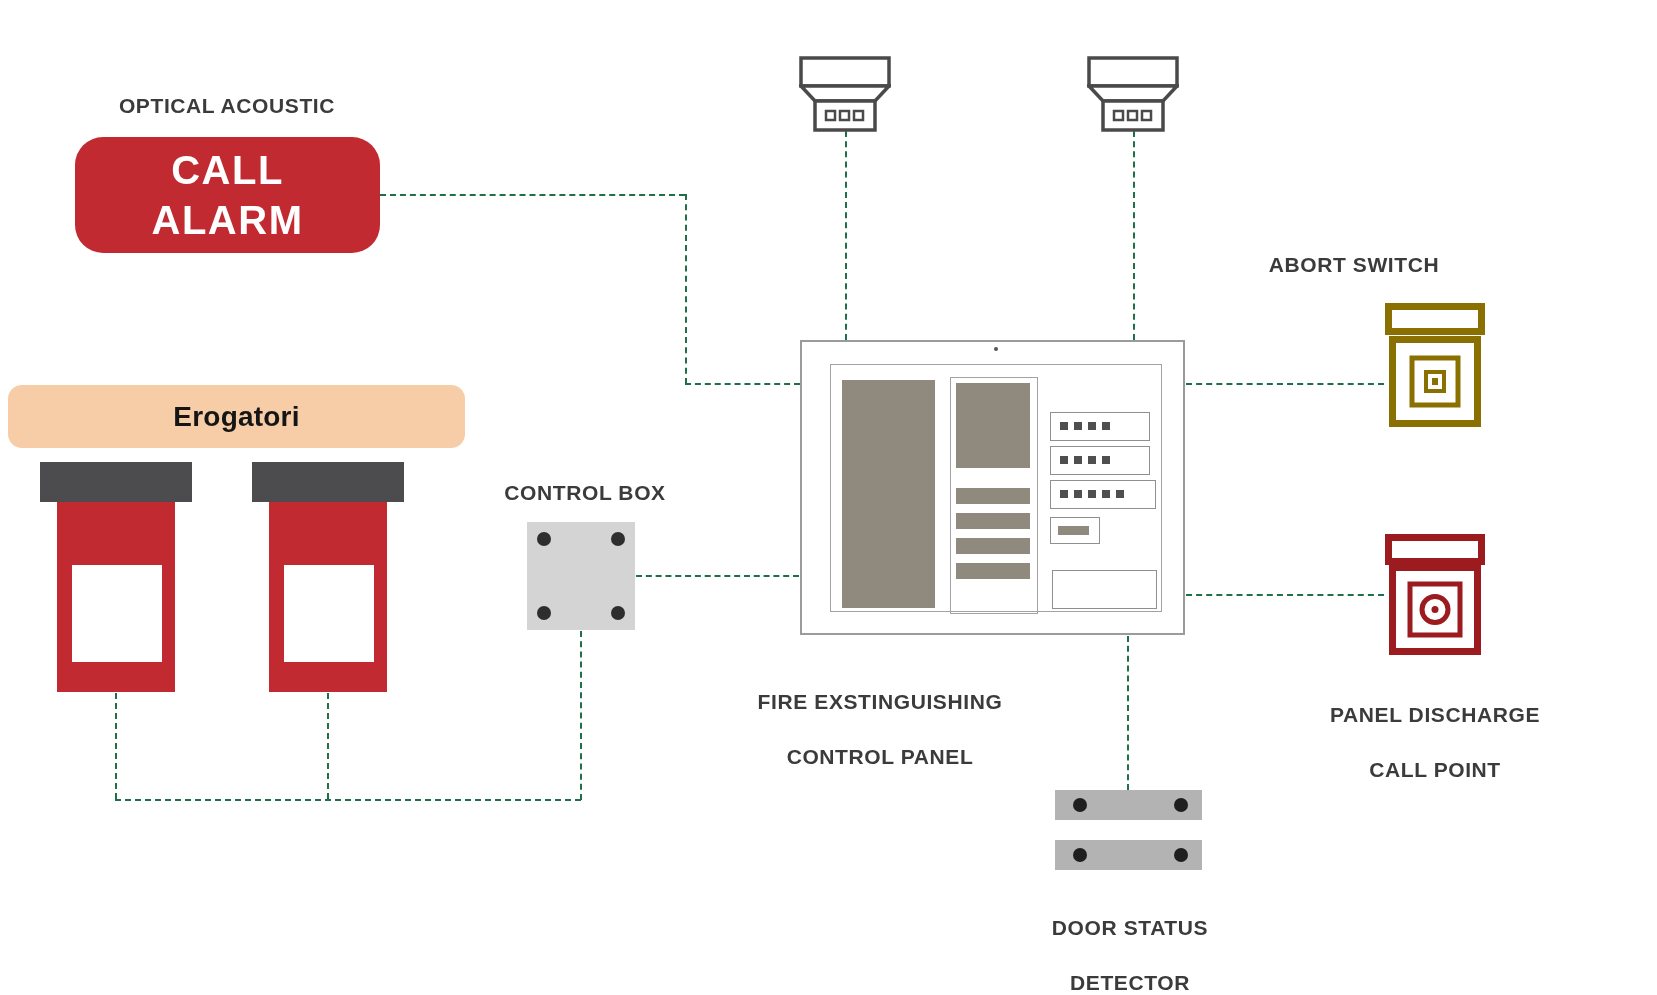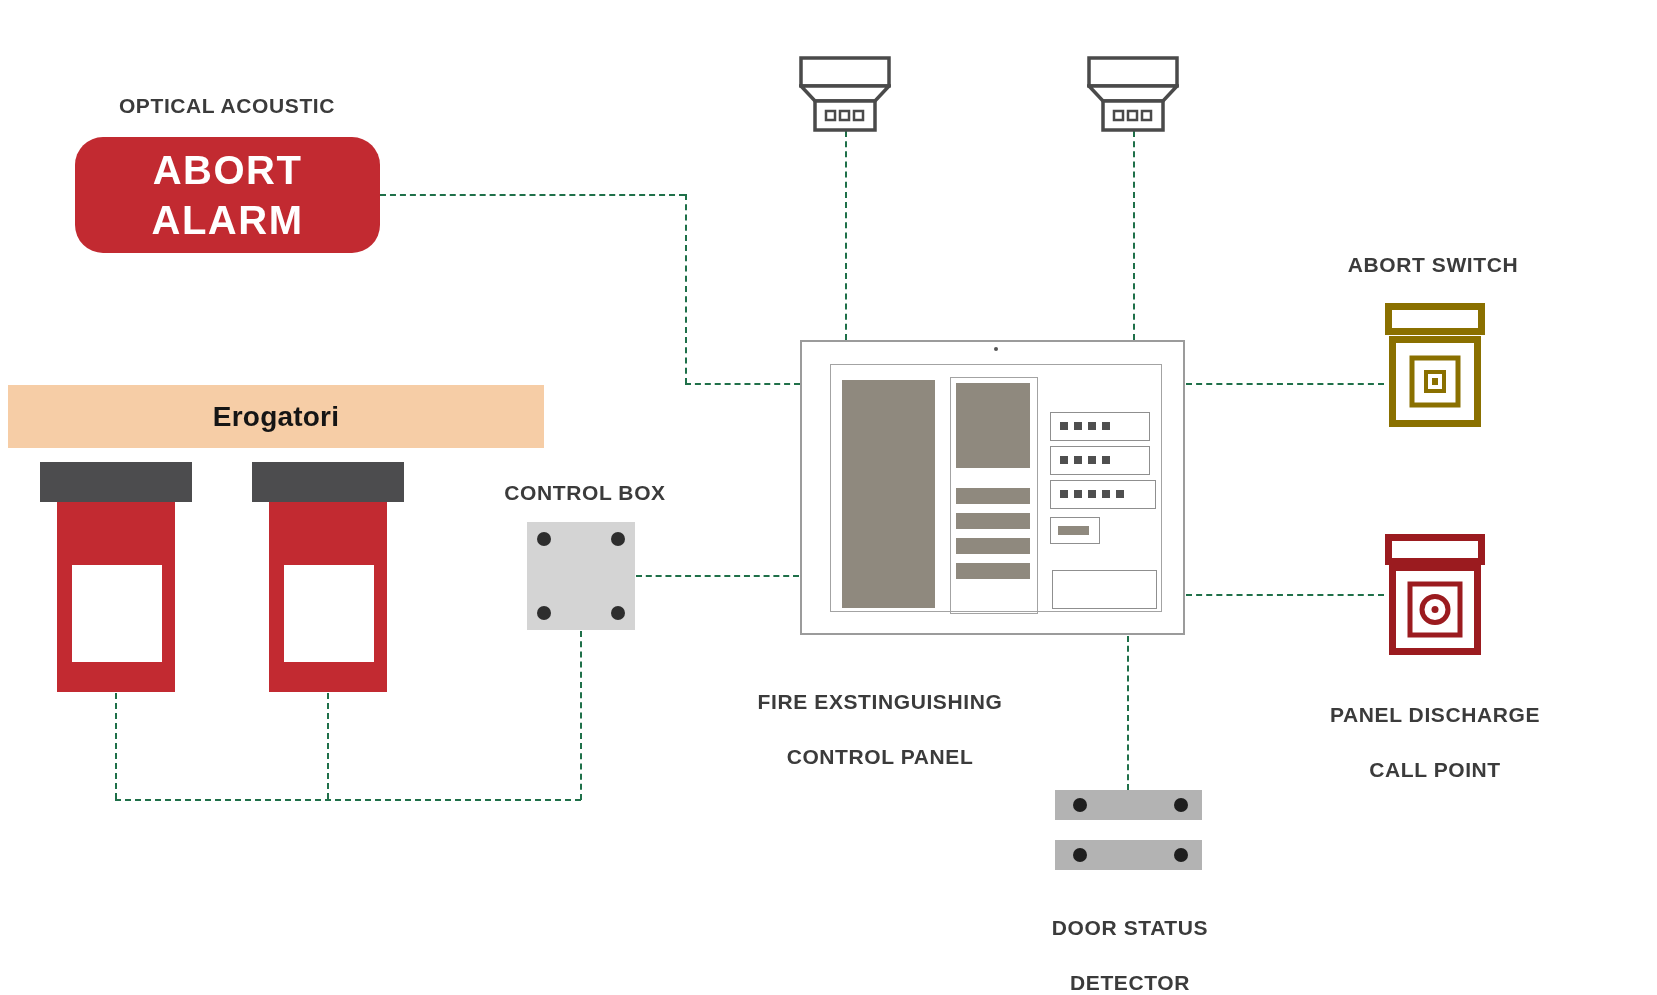--- a/index.html
+++ b/index.html
@@ -26,24 +26,24 @@
   
   .fire-alarm{
     position:absolute;left:75px;top:137px;width:305px;height:116px;
     background:var(--alarm_red,#c22a31);border-radius:28px;
     display:flex;flex-direction:column;align-items:center;justify-content:center;
     color:#ffffff;font-weight:700;font-size:40px;letter-spacing:1.5px;line-height:1.25;
   }
 
   
   .erogatori{
-    position:absolute;left:8px;top:385px;width:536px;height:63px;
+    position:absolute;left:8px;top:385px;width:457px;height:63px;
     background:var(--peach,#f6cda6);
     display:flex;align-items:center;justify-content:center;
-    font-size:28px;color:#151515;letter-spacing:.2px;
+    font-size:28px;color:#151515;letter-spacing:.2px;border-radius:14px;
   }
   .erogatori .lead{font-weight:700;}
   .erogatori .rest{font-weight:400;}
 
   
   .cap{position:absolute;width:152px;height:40px;background:var(--cap_gray,#4c4c4e);}
   .body{position:absolute;width:118px;height:190px;background:var(--alarm_red,#c22a31);}
   .labelwin{position:absolute;width:90px;height:97px;background:#ffffff;}
 
   
@@ -88,21 +88,21 @@
   <div class="hline" style="left:115px;top:799px;width:466px;"></div>
   <div class="vline" style="left:115px;top:693px;height:106px;"></div>
   <div class="vline" style="left:327px;top:693px;height:106px;"></div>
   <div class="vline" style="left:1127px;top:636px;height:154px;"></div>
 
   <div class="lbl" style="left:77px;top:64px;width:300px;">
     <span>OPTICAL ACOUSTIC</span><br>
     <span>SIGNAL</span>
   </div>
   <div class="fire-alarm">
-    <span>ABORT</span>
+    <span>CALL</span>
     <span>ALARM</span>
   </div>
 
 
   <div class="abs" style="left:799px;top:56px;">
     <svg width="92" height="76" viewBox="0 0 92 76">
       <rect x="2" y="2" width="88" height="28" fill="#ffffff" stroke="#4a4a4a" stroke-width="3.5"></rect>
       <polygon points="2,30 90,30 76,45 16,45" fill="#ffffff" stroke="#4a4a4a" stroke-width="3.5"></polygon>
       <rect x="16" y="45" width="60" height="29" fill="#ffffff" stroke="#4a4a4a" stroke-width="3.5"></rect>
       <rect x="27" y="55" width="9" height="9" fill="none" stroke="#4a4a4a" stroke-width="2.5"></rect>
@@ -115,21 +115,21 @@
     <svg width="92" height="76" viewBox="0 0 92 76">
       <rect x="2" y="2" width="88" height="28" fill="#ffffff" stroke="#4a4a4a" stroke-width="3.5"></rect>
       <polygon points="2,30 90,30 76,45 16,45" fill="#ffffff" stroke="#4a4a4a" stroke-width="3.5"></polygon>
       <rect x="16" y="45" width="60" height="29" fill="#ffffff" stroke="#4a4a4a" stroke-width="3.5"></rect>
       <rect x="27" y="55" width="9" height="9" fill="none" stroke="#4a4a4a" stroke-width="2.5"></rect>
       <rect x="41" y="55" width="9" height="9" fill="none" stroke="#4a4a4a" stroke-width="2.5"></rect>
       <rect x="55" y="55" width="9" height="9" fill="none" stroke="#4a4a4a" stroke-width="2.5"></rect>
     </svg>
   </div>
 
-  <div class="lbl" style="left:1323px;top:251px;width:220px;">ABORT SWITCH</div>
+  <div class="lbl" style="left:1244px;top:251px;width:220px;">ABORT SWITCH</div>
   <div class="abs" style="left:1385px;top:303px;">
     <svg width="100" height="125" viewBox="0 0 100 125">
       <rect x="3.5" y="3.5" width="93" height="25" fill="none" stroke="#8a7000" stroke-width="7"></rect>
       <rect x="7.5" y="36.5" width="85" height="84" fill="none" stroke="#8a7000" stroke-width="7"></rect>
       <rect x="27" y="55" width="46" height="47" fill="none" stroke="#8a7000" stroke-width="5"></rect>
       <rect x="41" y="69" width="18" height="19" fill="none" stroke="#8a7000" stroke-width="4"></rect>
       <rect x="47" y="75" width="6" height="7" fill="#8a7000"></rect>
     </svg>
   </div>
 

